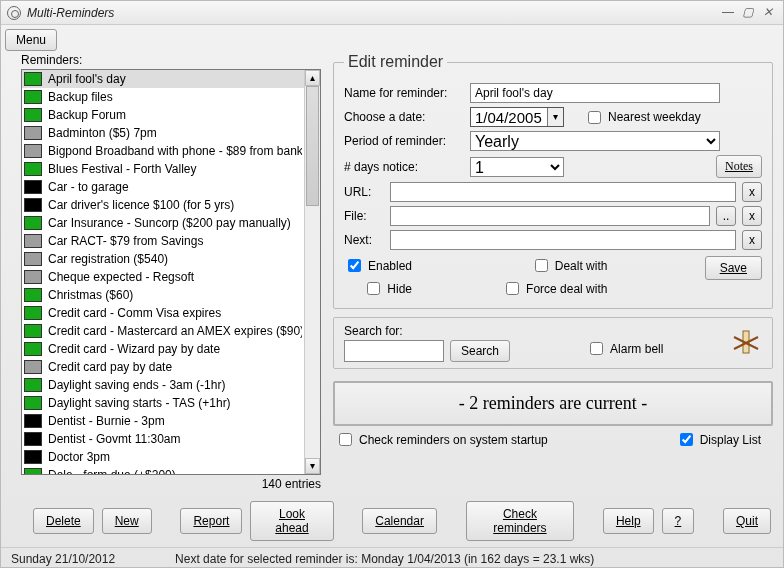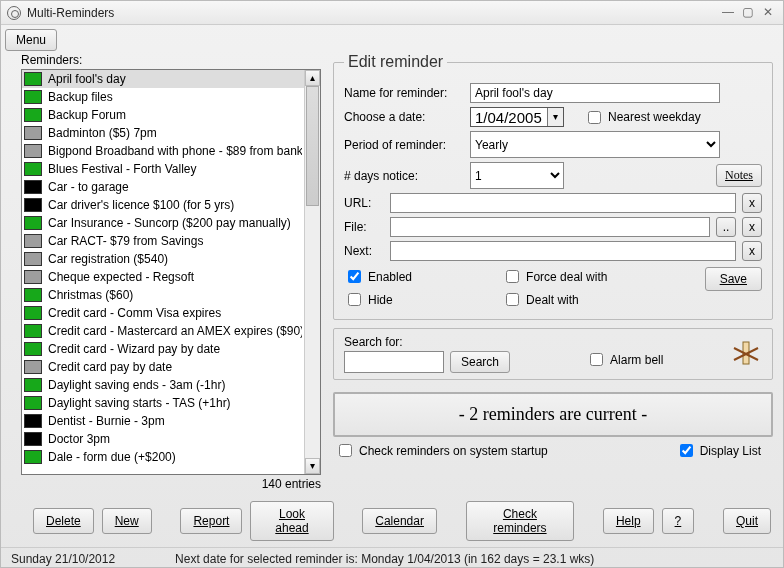--- a/index.html
+++ b/index.html
@@ -19,20 +19,21 @@
     background: linear-gradient(#f2f2f2, #e6e6e6);
     border: 1px solid #bbb;
   }
   .titlebar {
     height: 24px;
     display:flex;
     align-items:center;
     padding: 0 6px;
     background: linear-gradient(#f7f7f7,#e8e8e8);
     border-bottom: 1px solid #ccc;
+    font-style: italic;
   }
   .titlebar .app-icon {
     width:14px; height:14px;
     border:1px solid #666;
     border-radius:50%;
     margin-right:6px;
     position:relative;
   }
   .titlebar .app-icon::before {
     content:''; position:absolute; border:1px solid #666; border-radius:50%;
@@ -106,33 +107,33 @@
     padding:8px 10px 10px 10px;
     margin:0 0 8px 0;
   }
   legend { font-size:16px; color:#333; padding:0 4px; }
   .form-row { display:flex; align-items:center; margin:4px 0; gap:6px; }
   .form-row .lbl { width:120px; font-size:12px; }
   .txt {
     border:1px solid #888; background:#fff; height:20px; padding:0 4px; font-size:12px;
   }
   .sel {
-    border:1px solid #888; background:#fff; height:27px; font-size:12px;
+    border:1px solid #888; background:#fff; height:20px; font-size:16px;
   }
   .datebox {
     width:94px; border:1px solid #555; height:20px; display:flex; align-items:center;
     background:#fff;
   }
   .datebox span { flex:1; padding:0 4px; font-size:15px; }
   .datebox .dbtn { width:16px; background:#eee; border-left:1px solid #777; text-align:center; font-size:10px; height:100%; line-height:18px; }
   .smallbtn {
     border:1px solid #888; background:linear-gradient(#f5f5f5,#e0e0e0);
     width:20px; height:20px; font-size:12px; border-radius:3px; text-align:center; line-height:18px;
   }
-  .checks-col { display:flex; flex-direction:column; gap:4px; }
+  .checks-col { display:flex; flex-direction:column; gap:4px;align-items:flex-end; }
   .save { margin-left:auto; padding:4px 14px; text-decoration:underline; }
   .notes-btn { padding:3px 8px; text-decoration:underline;font-family:Liberation Serif, serif; }
   .search-box { border:1px solid #888; background:#fff; width:100px; height:22px; }
   .big-banner {
     border:2px solid #b0b0b0;
     background:linear-gradient(#f2f2f2,#e6e6e6);
     text-align:center;
     font-family: Georgia, serif;
     font-size:18px;
     padding:10px;
@@ -262,20 +263,24 @@
             <div class="row">
               <div class="swatch" style="background: rgb(23, 168, 26);"></div>
               <div class="label">Daylight saving starts - TAS (+1hr)</div>
             </div>
             <div class="row">
               <div class="swatch" style="background: rgb(0, 0, 0);"></div>
               <div class="label">Dentist - Burnie - 3pm</div>
             </div>
             <div class="row">
               <div class="swatch" style="background: rgb(0, 0, 0);"></div>
+              <div class="label">Dentist - Govmt 11:30am</div>
+            </div>
+            <div class="row">
+              <div class="swatch" style="background: rgb(0, 0, 0);"></div>
               <div class="label">Doctor 3pm</div>
             </div>
             <div class="row">
               <div class="swatch" style="background: rgb(23, 168, 26);"></div>
               <div class="label">Dale - form due (+$200)</div>
             </div>
           </div>
         <div class="scrollbar">
           <div class="scroll-up">▴</div>
           <div class="scroll-thumb"></div>
@@ -346,25 +351,25 @@
                 <span>Enabled</span>
               </label>
             <label class="cb">
                 <input type="checkbox" style="">
                 <span>Hide</span>
               </label>
           </div>
           <div class="checks-col" style="margin-left:90px">
             <label class="cb">
                 <input type="checkbox" style="">
-                <span>Force deal with</span>
+                <span>Dealt with</span>
               </label>
             <label class="cb">
                 <input type="checkbox" style="">
-                <span>Dealt with</span>
+                <span>Force deal with</span>
               </label>
           </div>
           <button class="btn save">Save</button>
         </div>
       </fieldset>
 
       <fieldset style="padding:6px 10px">
         <div class="form-row" style="margin:0">
           <div style="display:flex;flex-direction:column; gap:2px">
             <span>Search for:</span>

